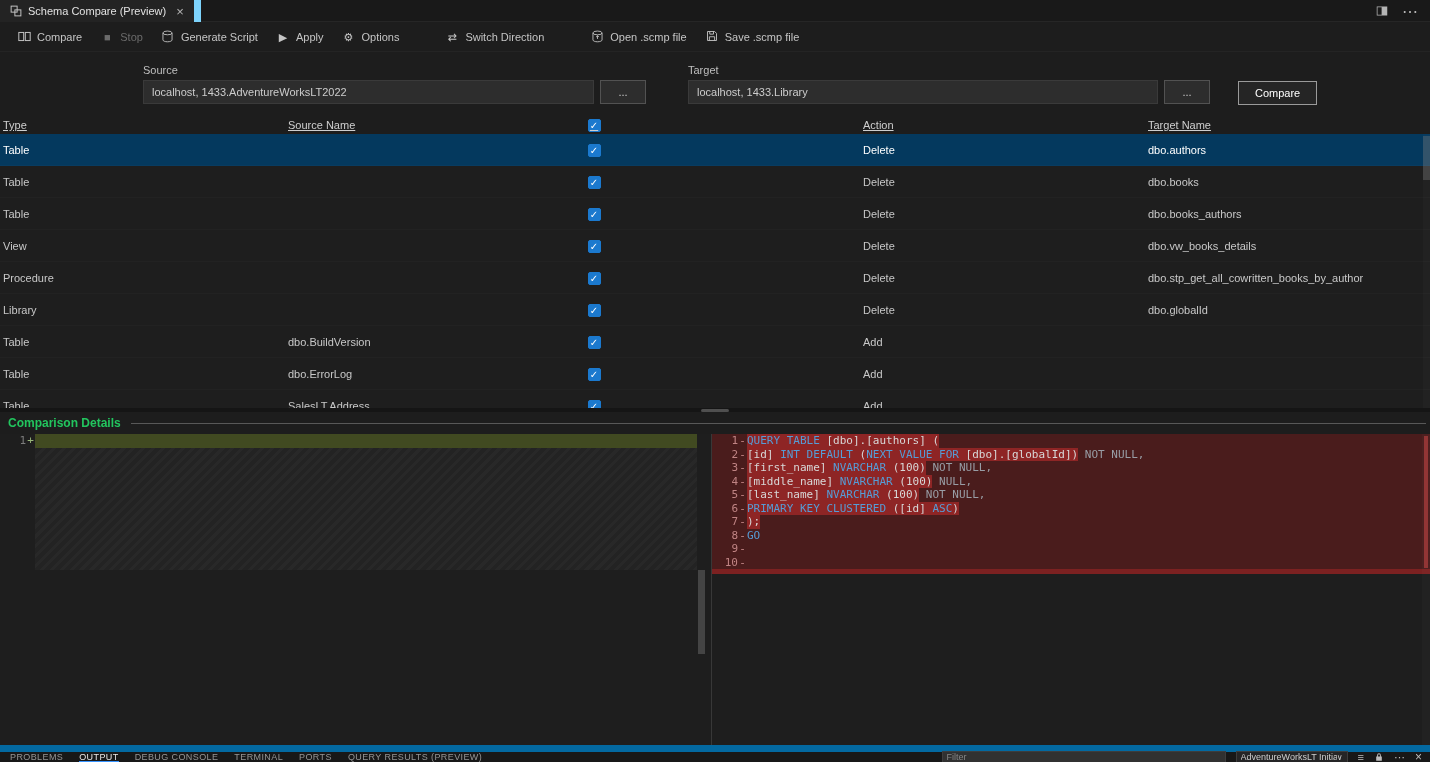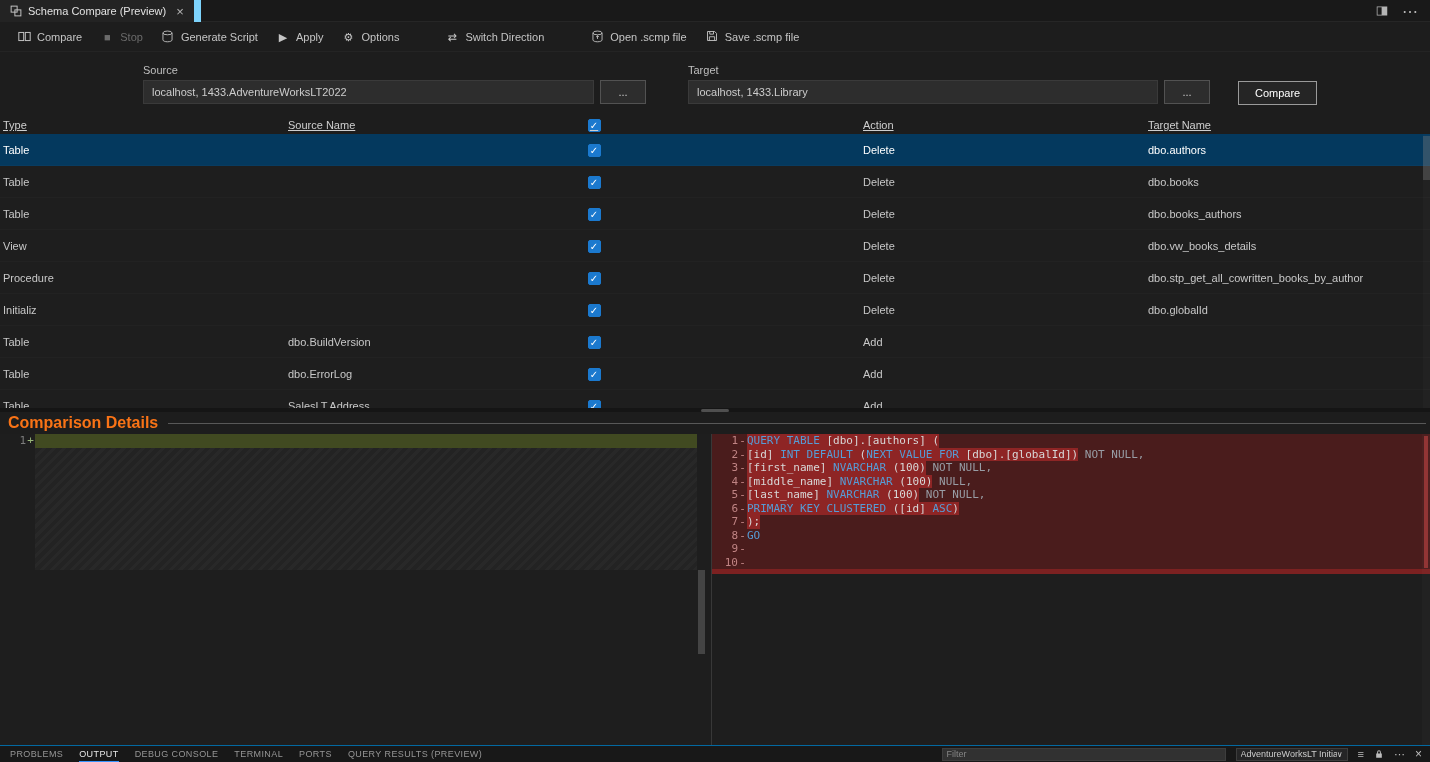--- a/index.html
+++ b/index.html
@@ -51,21 +51,21 @@
         color:#fff; font-size:10px; line-height:12px; text-align:center; display:inline-block; cursor:pointer; }
   .vscroll { position:absolute; right:0; top:0; width:7px; height:100%; background:rgba(255,255,255,0.02); }
   .vthumb { position:absolute; right:0; width:7px; background:rgba(121,121,121,0.38); }
 
   
   .sash { height:4px; flex:none; background:#151515; display:flex; align-items:center; justify-content:center; cursor:row-resize; }
   .sash-grip { width:28px; height:3px; background:#4f4f4f; border-radius:2px; }
 
   
   .dtitle { height:22px; flex:none; display:flex; align-items:center; gap:10px; padding-left:8px; }
-  .dtitle-text { font-size:16px; font-weight:bold; color:#f97316; white-space:nowrap; }
+  .dtitle-text { font-size:12px; font-weight:bold; color:#22c55e; white-space:nowrap; }
   .dtitle-rule { flex:1; height:1px; background:#585858; margin-right:4px; }
 
   .diff { height:311px; flex:none; display:flex; background:#1e1e1e; position:relative; }
   .pane { position:relative; overflow:hidden; }
   .pane.left { width:712px; border-right:1px solid #383838; }
   .pane.right { flex:1; }
 
   .cline { display:flex; height:13.5px; line-height:13.5px; white-space:pre;
            font-family:"DejaVu Sans Mono",monospace; font-size:11px; }
   .lnum { width:26px; text-align:right; flex:none; }
@@ -78,21 +78,21 @@
   .stripes { position:absolute; left:35px; right:14px; top:13.5px; height:122px;
              background:repeating-linear-gradient(-45deg,#282828 0 3px,#232323 3px 7px); }
   .seg.kw { color:#569cd6; } .seg.plain { color:#d8d8d8; } .seg.dim { color:#989da5; }
   .seg.hl { background:#8e2525; }
   .redfoot { height:5px; background:#7c2121; }
   .lsb { position:absolute; right:6px; top:136px; width:7px; height:84px; background:rgba(140,140,140,0.35); }
   .rsb-track { position:absolute; right:0; top:0; width:8px; height:100%; background:rgba(255,255,255,0.02); }
   .rsb-marks { position:absolute; right:2px; top:2px; width:4px; height:132px; background:rgba(170,60,60,0.75); }
 
   
-  .panelbar { height:17px; flex:none; background:#181818; border-top:1px solid #0369a1;
+  .panelbar { height:17px; flex:none; background:#181818; border-top:7px solid #0369a1;
               display:flex; align-items:center; padding-left:10px; gap:16px; font-size:9px; color:#969696; }
   .ptab { height:100%; display:flex; align-items:center; letter-spacing:0.4px; cursor:pointer; white-space:nowrap; }
   .ptab.active { color:#e7e7e7; box-shadow:inset 0 -1px 0 #3794ff; }
   .panel-right { margin-left:auto; display:flex; align-items:center; gap:10px; padding-right:8px; }
   input.filter { width:284px; height:13px; background:#313131; border:1px solid #3d3d3d; color:#cccccc;
                  font-size:9px; padding:0 4px; font-family:"Liberation Sans",sans-serif; }
   input.filter::placeholder { color:#858585; }
   .channel { width:112px; height:13px; background:#252526; border:1px solid #3d3d3d; display:flex;
              align-items:center; justify-content:space-between; font-size:9px; color:#cccccc;
              padding:0 4px; cursor:pointer; }
@@ -255,21 +255,21 @@
         <div class="gcell">Procedure</div>
         <div class="gcell"></div>
         <div class="ccell">
           <span class="cb">✓</span>
         </div>
         <div class="gcell"></div>
         <div class="gcell">Delete</div>
         <div class="gcell">dbo.stp_get_all_cowritten_books_by_author</div>
       </div>
       <div class="grow">
-        <div class="gcell">Initializ</div>
+        <div class="gcell">Library</div>
         <div class="gcell"></div>
         <div class="ccell">
           <span class="cb">✓</span>
         </div>
         <div class="gcell"></div>
         <div class="gcell">Delete</div>
         <div class="gcell">dbo.globalId</div>
       </div>
       <div class="grow">
         <div class="gcell">Table</div>

